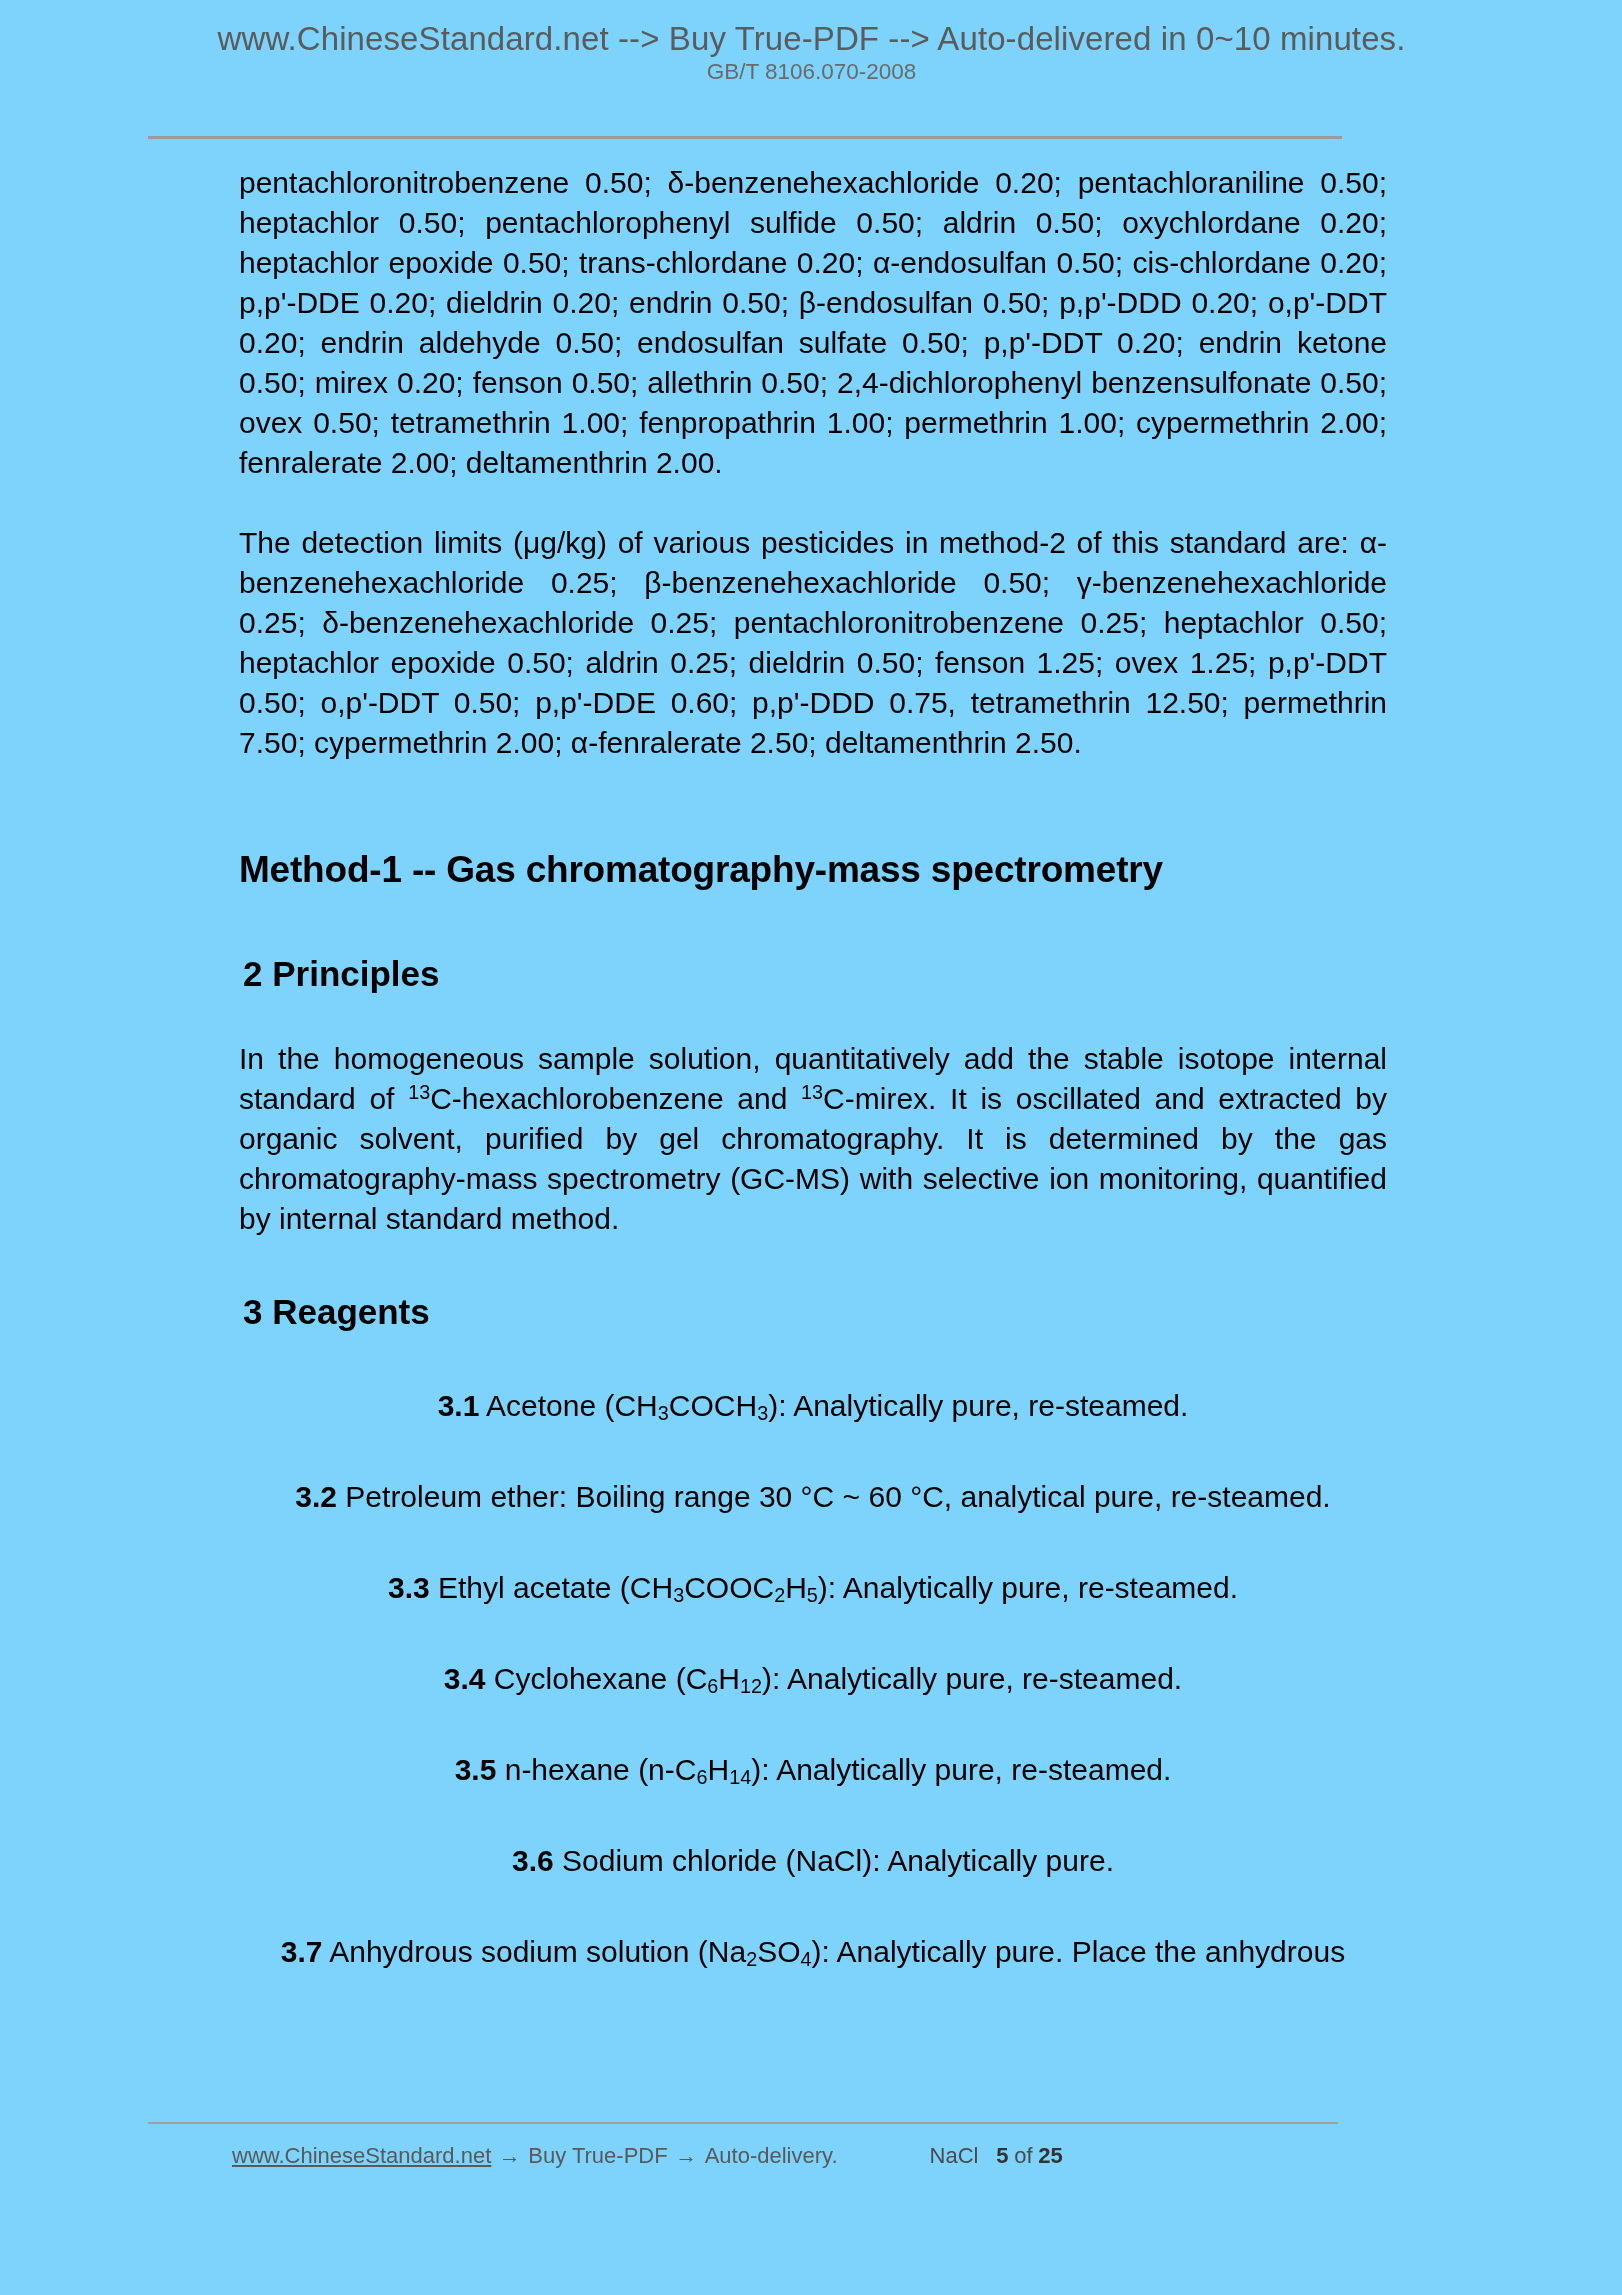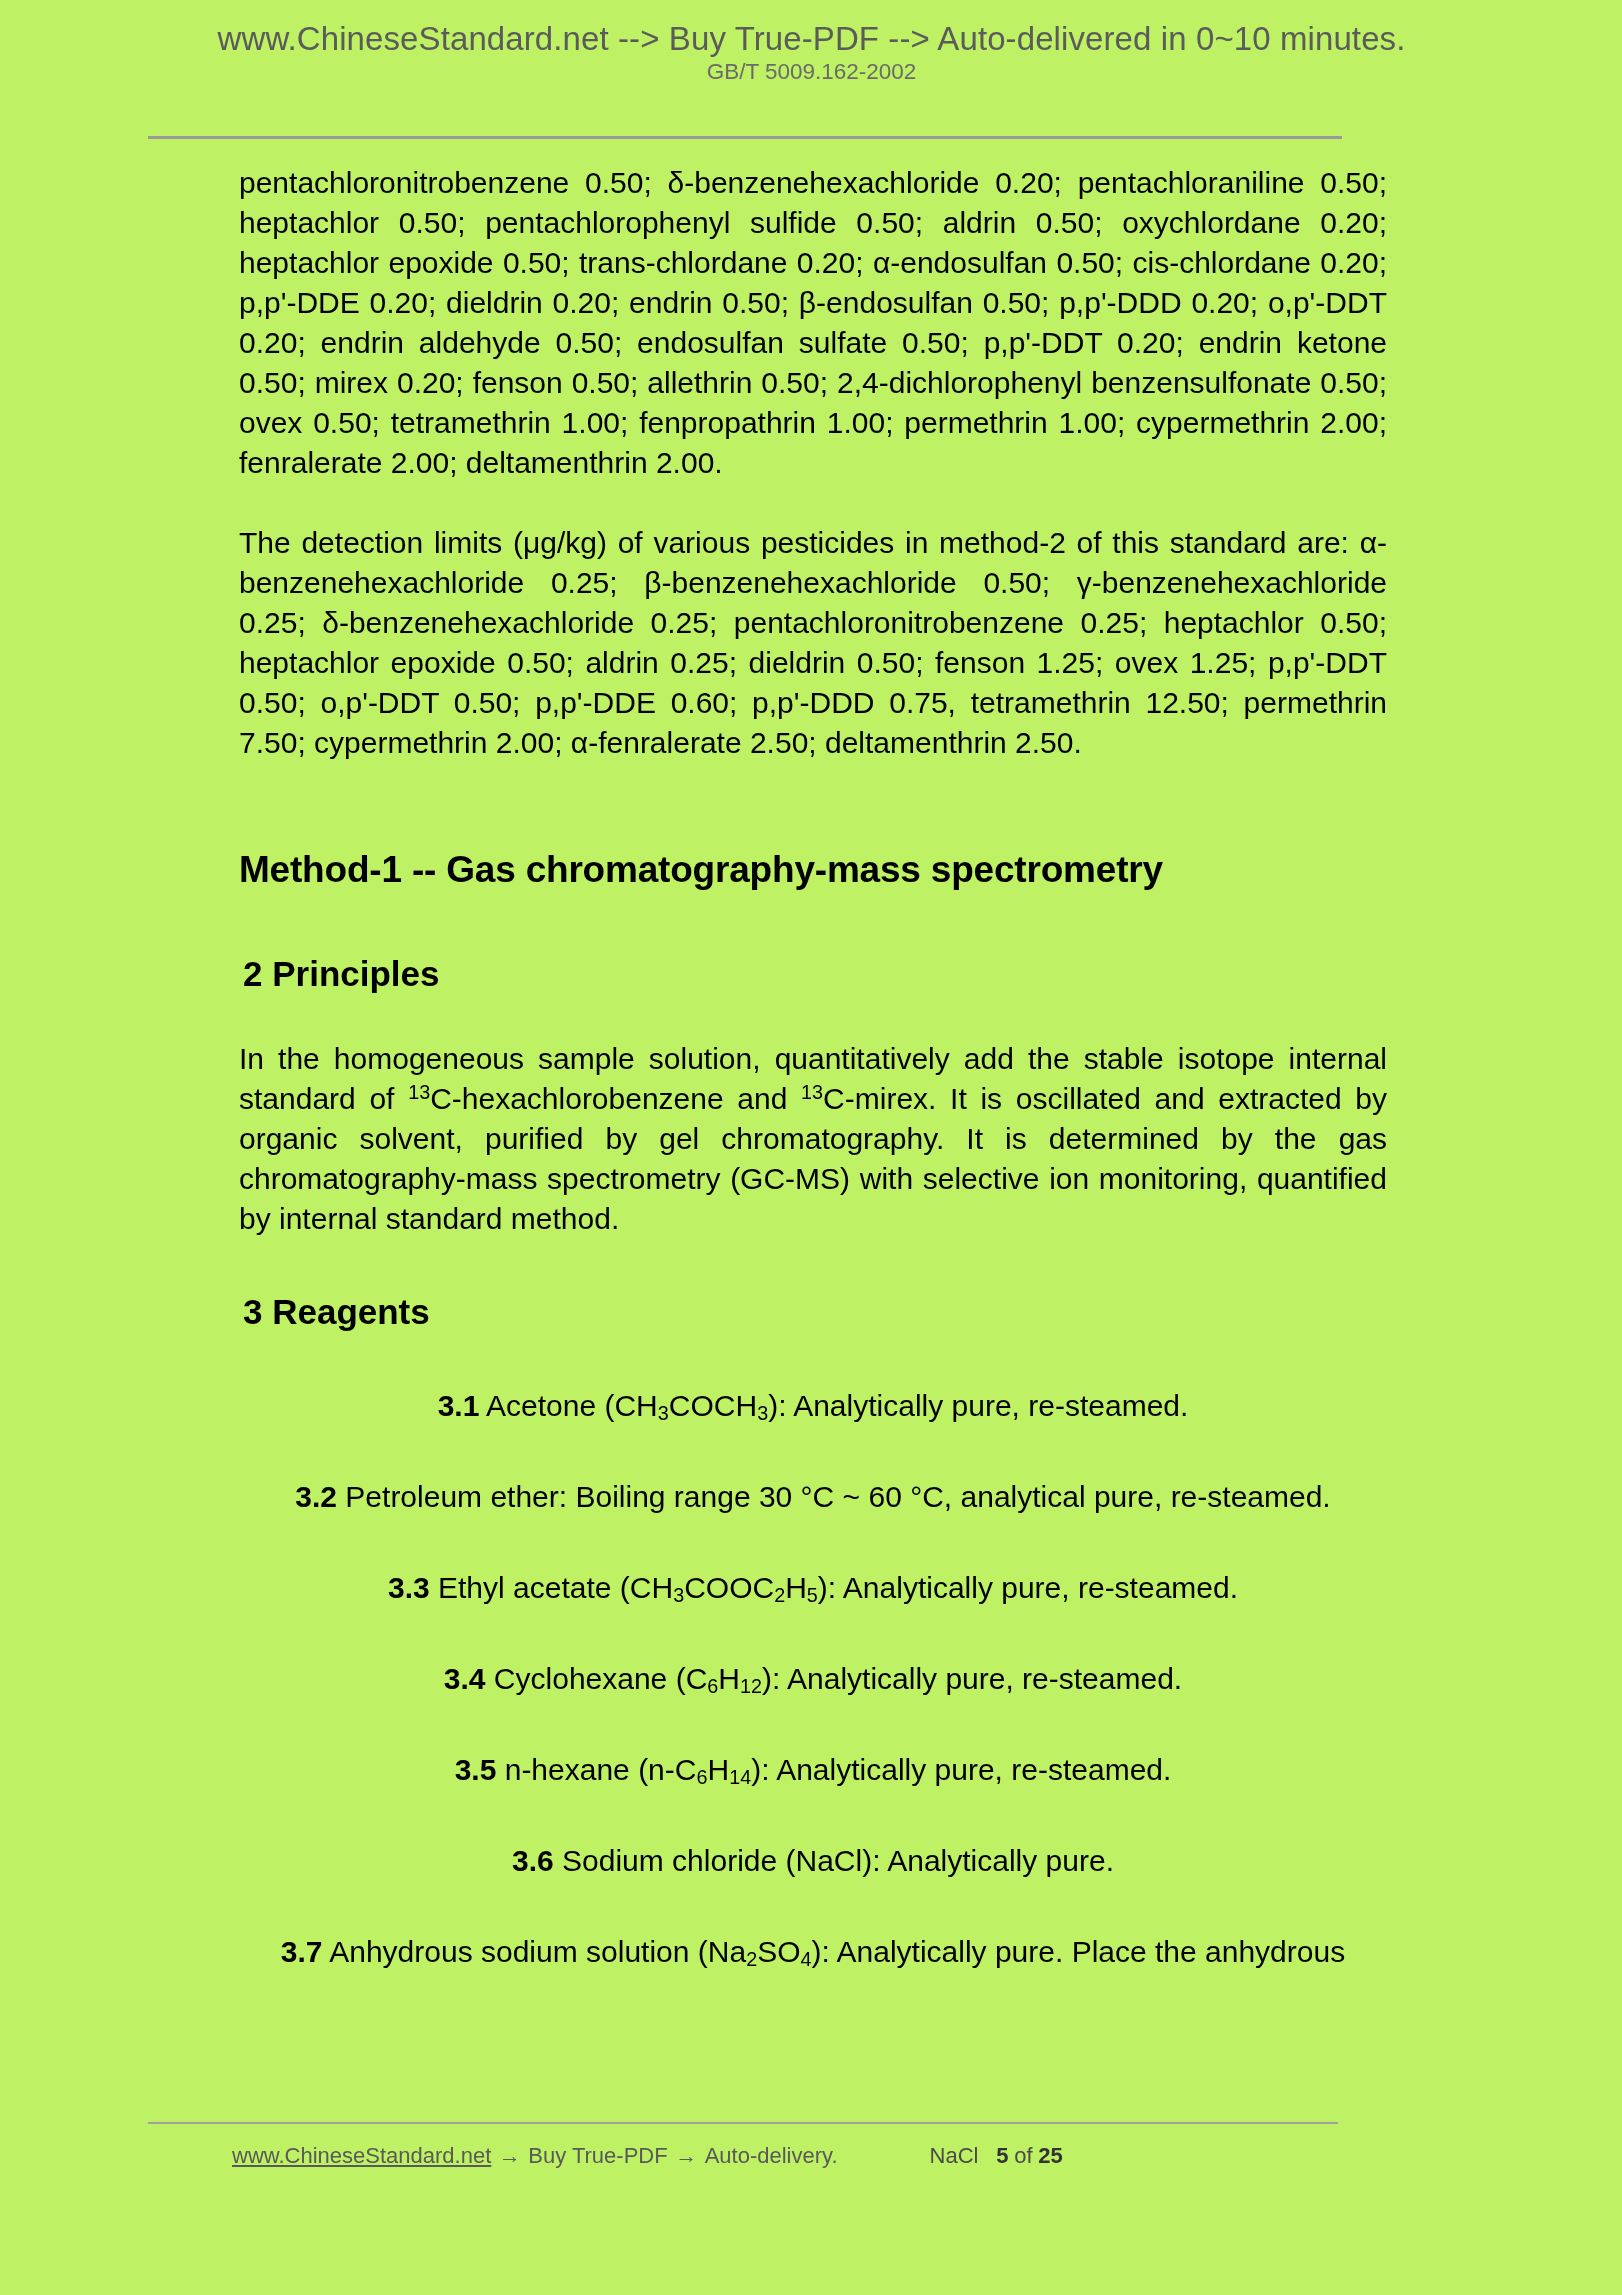--- a/index.html
+++ b/index.html
@@ -9,21 +9,21 @@
     background: #ffffff;
   }
   body {
     font-family: "Liberation Sans", sans-serif;
     color: #000000;
   }
   .page {
     position: relative;
     width: 1623px;
     height: 2295px;
-    background: #bef264;
+    background: #7dd3fc;
     overflow: hidden;
     box-sizing: border-box;
   }
 
   
   .page-header {
     position: absolute;
     left: 0;
     top: 0;
     width: 1623px;
@@ -138,21 +138,21 @@
   .footer-pages .pg-num { font-weight: bold; color: #333; }
   .footer-pages .pg-word { padding: 0 5.8px; }
 </style>
 </head>
 <body>
 
 <div class="page">
 
   <div class="page-header">
     <div class="header-promo">www.ChineseStandard.net --&gt; Buy True-PDF --&gt; Auto-delivered in 0~10 minutes.</div>
-    <div class="header-standard">GB/T 5009.162-2002</div>
+    <div class="header-standard">GB/T 8106.070-2008</div>
   </div>
   <div class="header-rule"></div>
 
   <div class="content">
 
     <p class="body-par">pentachloronitrobenzene 0.50; δ-benzenehexachloride 0.20; pentachloraniline 0.50; heptachlor 0.50; pentachlorophenyl sulfide 0.50; aldrin 0.50; oxychlordane 0.20; heptachlor epoxide 0.50; trans-chlordane 0.20; α-endosulfan 0.50; cis-chlordane 0.20; p,p'-DDE 0.20; dieldrin 0.20; endrin 0.50; β-endosulfan 0.50; p,p'-DDD 0.20; o,p'-DDT 0.20; endrin aldehyde 0.50; endosulfan sulfate 0.50; p,p'-DDT 0.20; endrin ketone 0.50; mirex 0.20; fenson 0.50; allethrin 0.50; 2,4-dichlorophenyl benzensulfonate 0.50; ovex 0.50; tetramethrin 1.00; fenpropathrin 1.00; permethrin 1.00; cypermethrin 2.00; fenralerate 2.00; deltamenthrin 2.00.</p>
 
     <div class="gap-par"></div>
 
     <p class="body-par">The detection limits (μg/kg) of various pesticides in method-2 of this standard are: α-benzenehexachloride 0.25; β-benzenehexachloride 0.50; γ-benzenehexachloride 0.25; δ-benzenehexachloride 0.25; pentachloronitrobenzene 0.25; heptachlor 0.50; heptachlor epoxide 0.50; aldrin 0.25; dieldrin 0.50; fenson 1.25; ovex 1.25; p,p'-DDT 0.50; o,p'-DDT 0.50; p,p'-DDE 0.60; p,p'-DDD 0.75, tetramethrin 12.50; permethrin 7.50; cypermethrin 2.00; α-fenralerate 2.50; deltamenthrin 2.50.</p>

